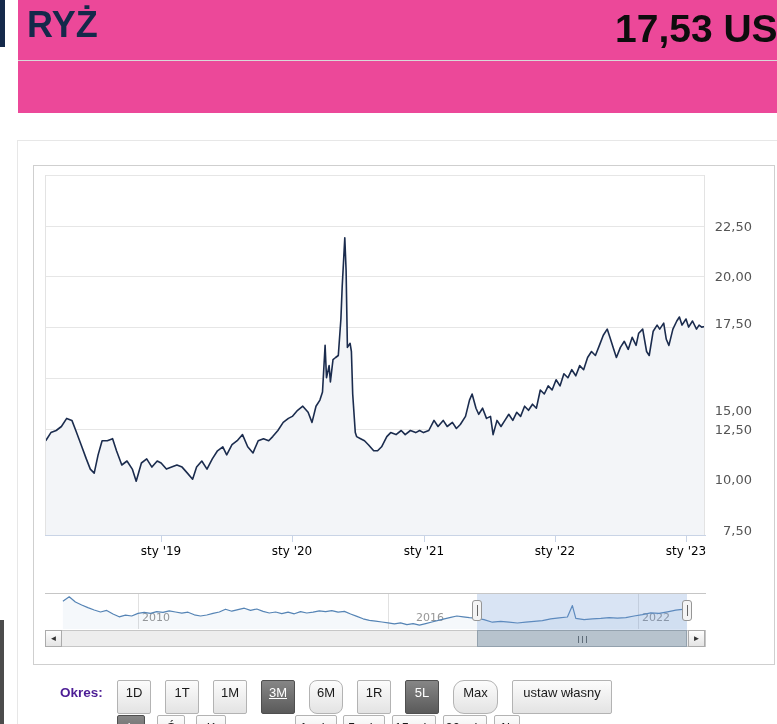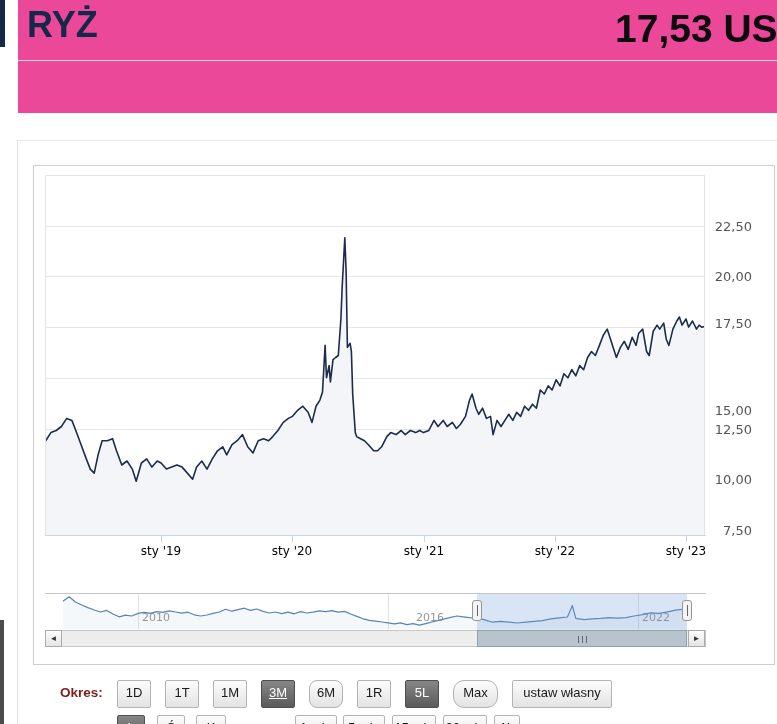--- a/index.html
+++ b/index.html
@@ -36,22 +36,22 @@
   .handle{position:absolute;top:600px;width:10px;height:21px;background:#f4f4f4;border:1px solid #969696;border-radius:3px;box-sizing:border-box;}
   .handle-line{position:absolute;left:4px;top:4px;width:1px;height:11px;background:#666;}
 
   
   .sb-track{left:45px;top:630px;width:661px;height:17px;background:#ededed;border:1px solid #c6c6c6;box-sizing:border-box;}
   .sb-btn{position:absolute;top:630px;width:17px;height:17px;background:linear-gradient(#fdfdfd,#e4e4e4);border:1px solid #ababab;box-sizing:border-box;color:#333;font-size:8px;line-height:15px;text-align:center;cursor:pointer;}
   .sb-thumb{position:absolute;top:630px;height:17px;background:#b7c3cd;border:1px solid #93a1ad;box-sizing:border-box;cursor:grab;}
   .grip{position:absolute;top:5px;width:1px;height:7px;background:#5f6d79;}
 
   
-  .okres-label{left:60px;top:680px;height:25px;line-height:25px;font-size:13.5px;font-weight:bold;color:#7f1d1d;}
-  .btn{position:absolute;top:680px;height:28px;line-height:23px;text-align:center;font-size:13px;color:#1a1a1a;background:linear-gradient(#fcfcfc,#e3e3e3);border:1px solid #b3b3b3;border-radius:2px;box-sizing:border-box;cursor:pointer;white-space:nowrap;}
+  .okres-label{left:60px;top:680px;height:25px;line-height:25px;font-size:13.5px;font-weight:bold;color:#4c1d95;}
+  .btn{position:absolute;top:680px;height:34px;line-height:23px;text-align:center;font-size:13px;color:#1a1a1a;background:linear-gradient(#fcfcfc,#e3e3e3);border:1px solid #b3b3b3;border-radius:2px;box-sizing:border-box;cursor:pointer;white-space:nowrap;}
   .btn.selected{background:linear-gradient(#868686,#5a5a5a);border-color:#4f4f4f;color:#fff;}
   .btn.typ{top:715px;}
 </style>
 </head>
 <body>
 
 <div class="screen">
 
   <div class="abs mark-top"></div>
   <div class="abs mark-bottom"></div>

